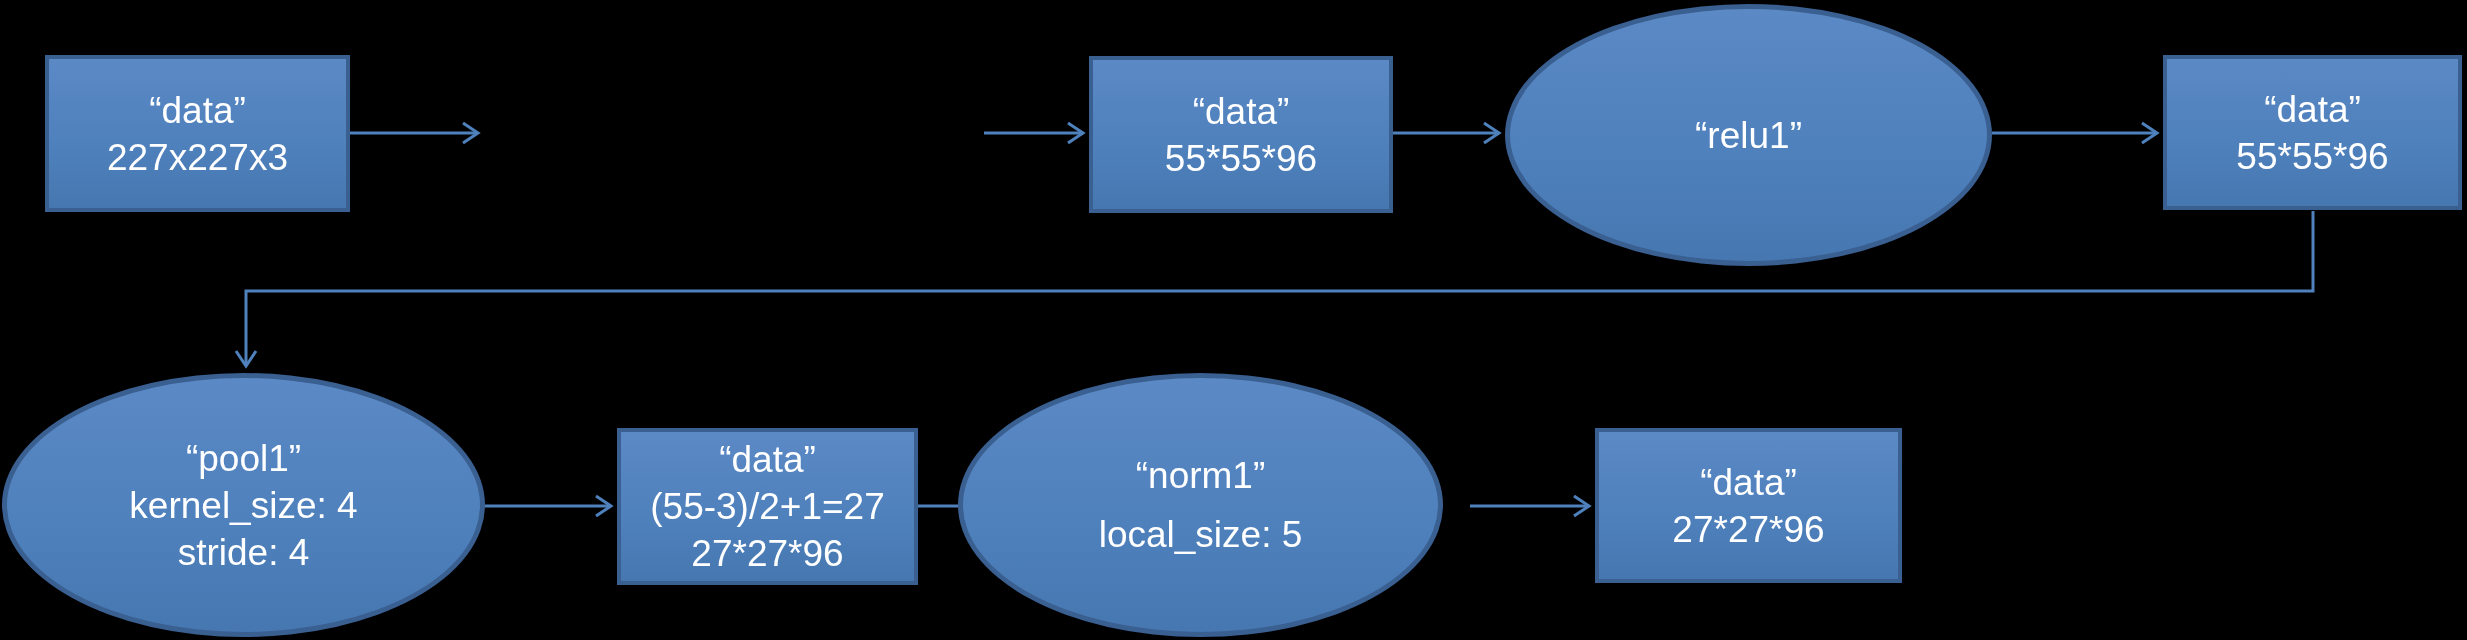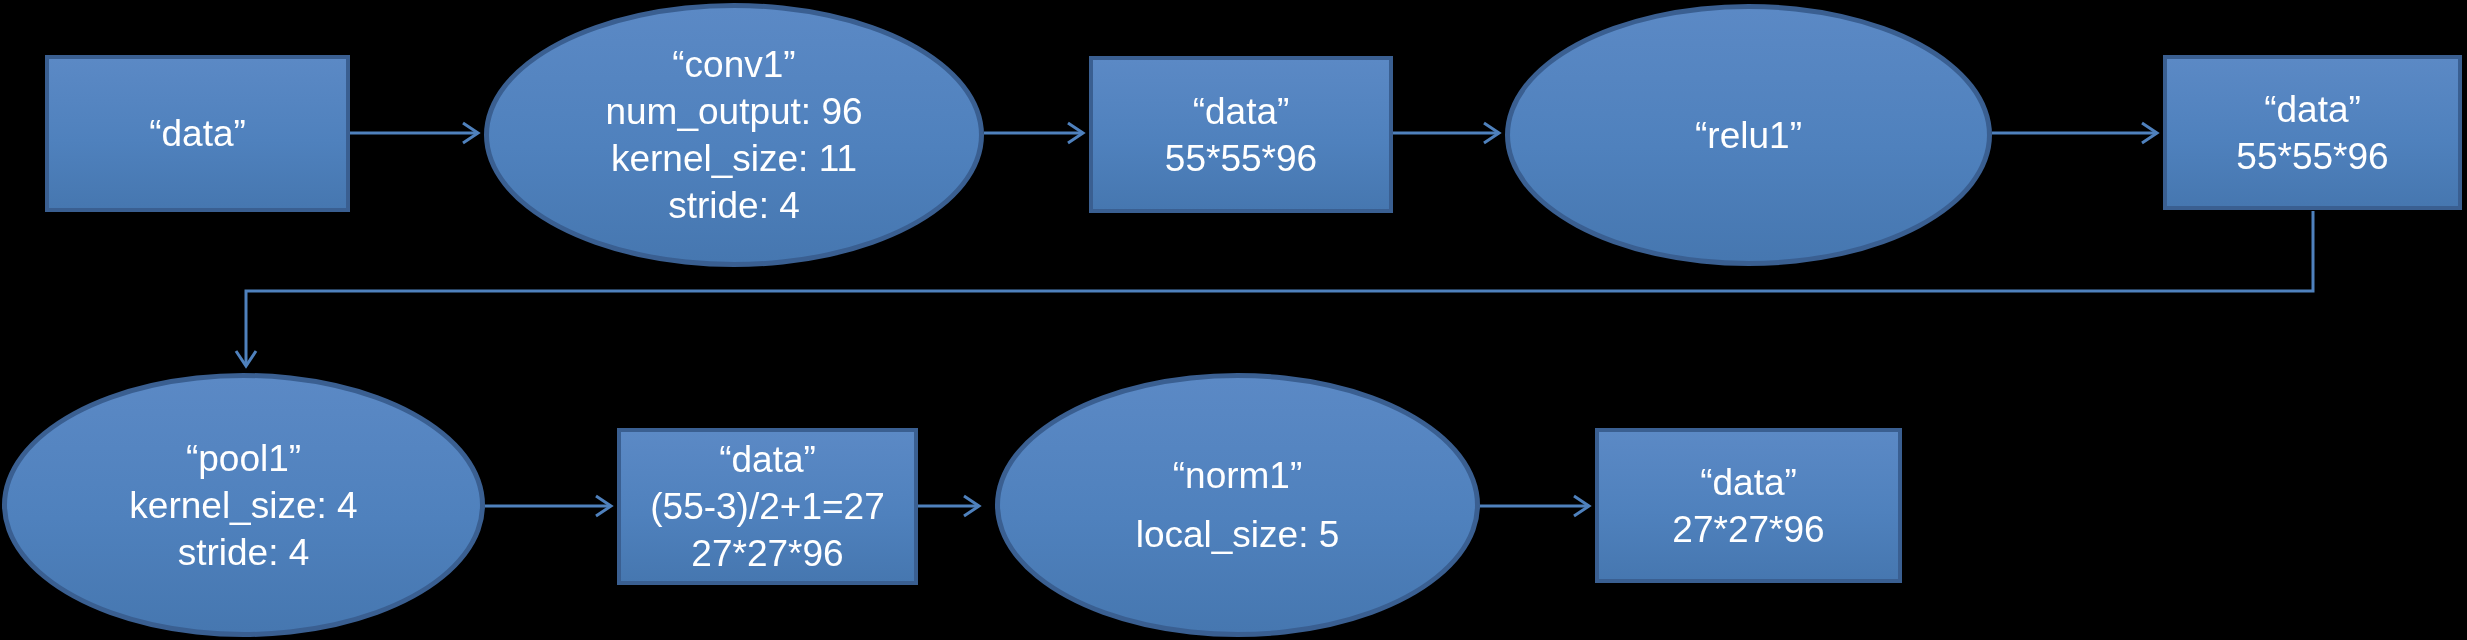--- a/index.html
+++ b/index.html
@@ -36,21 +36,21 @@
   .rect{border:4px solid var(--border);}
   .ellipse{border:5px solid var(--border);border-radius:50%;}
   
   .n0{left:45px;  top:55px;  width:305px;height:157px;}
   .n1{left:484px; top:3px;   width:500px;height:264px;}
   .n2{left:1089px;top:56px;  width:304px;height:157px;}
   .n3{left:1505px;top:4px;   width:487px;height:262px;}
   .n4{left:2163px;top:55px;  width:299px;height:155px;}
   .n5{left:2px;   top:373px; width:483px;height:264px;text-align:center;}
   .n6{left:617px; top:428px; width:301px;height:157px;}
-  .n7{left:995px; top:373px; width:485px;height:264px;gap:12px;}
+  .n7{left:958px; top:373px; width:485px;height:264px;gap:12px;}
   .n8{left:1595px;top:428px; width:307px;height:155px;}
   svg.wires{position:absolute;left:0;top:0;width:2467px;height:640px;}
   svg.wires path, svg.wires polyline{
     fill:none;
     stroke:var(--connector);
     stroke-width:3;
   }
   #arrowhead path{fill:none;stroke:var(--connector);stroke-width:3;}
 </style>
 </head>
@@ -69,28 +69,23 @@
     <path d="M 1393 133 L 1499 133" marker-end="url(#arrowhead)"></path>
     <path d="M 1992 133 L 2157 133" marker-end="url(#arrowhead)"></path>
     <polyline points="2313,211 2313,291 246,291 246,366" marker-end="url(#arrowhead)"></polyline>
     <path d="M 485 506 L 611 506" marker-end="url(#arrowhead)"></path>
     <path d="M 918 506 L 979 506" marker-end="url(#arrowhead)"></path>
     <path d="M 1470 506 L 1589 506" marker-end="url(#arrowhead)"></path>
   </svg>
 
   <div class="node rect n0">
     <span>“data”</span>
+    <span>227x227x3</span>
   </div>
 
-  <div class="node ellipse n1">
-    <span>“conv1”</span>
-    <span>num_output: 96</span>
-    <span>kernel_size: 11</span>
-    <span>stride: 4</span>
-  </div>
 
   <div class="node rect n2">
     <span>“data”</span>
     <span>55*55*96</span>
   </div>
 
   <div class="node ellipse n3">
     <span>“relu1”</span>
   </div>
 

